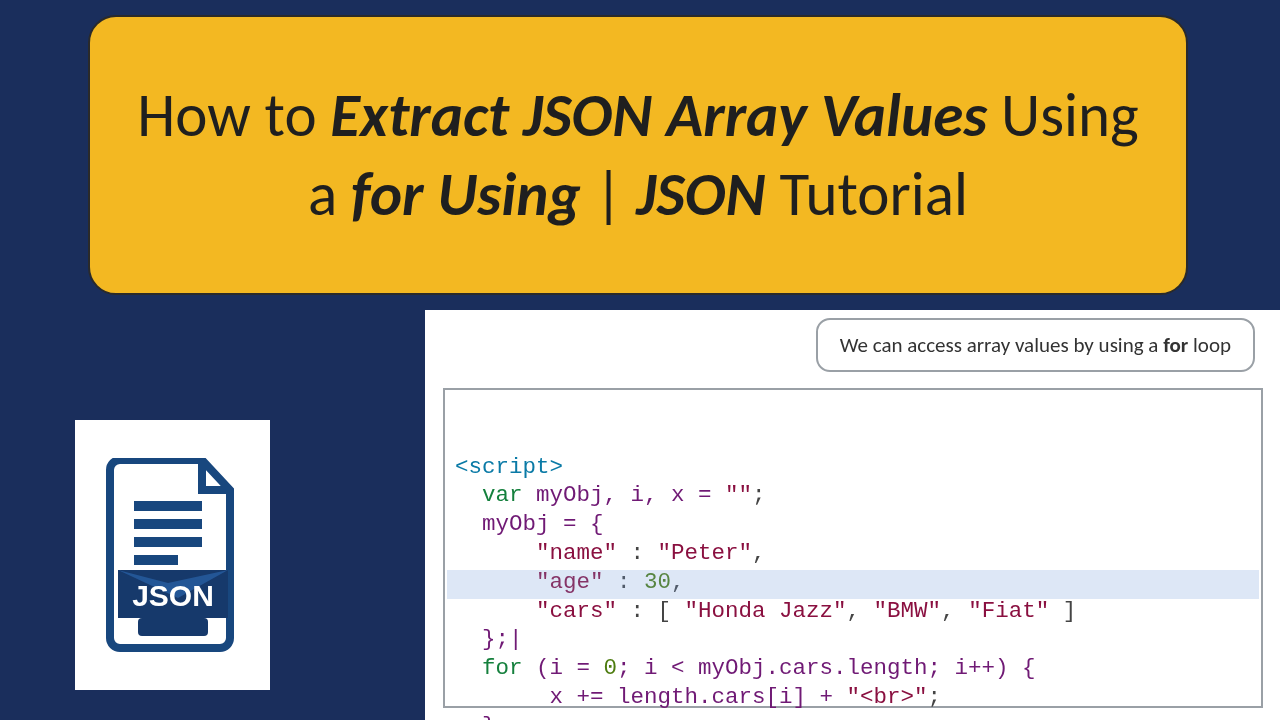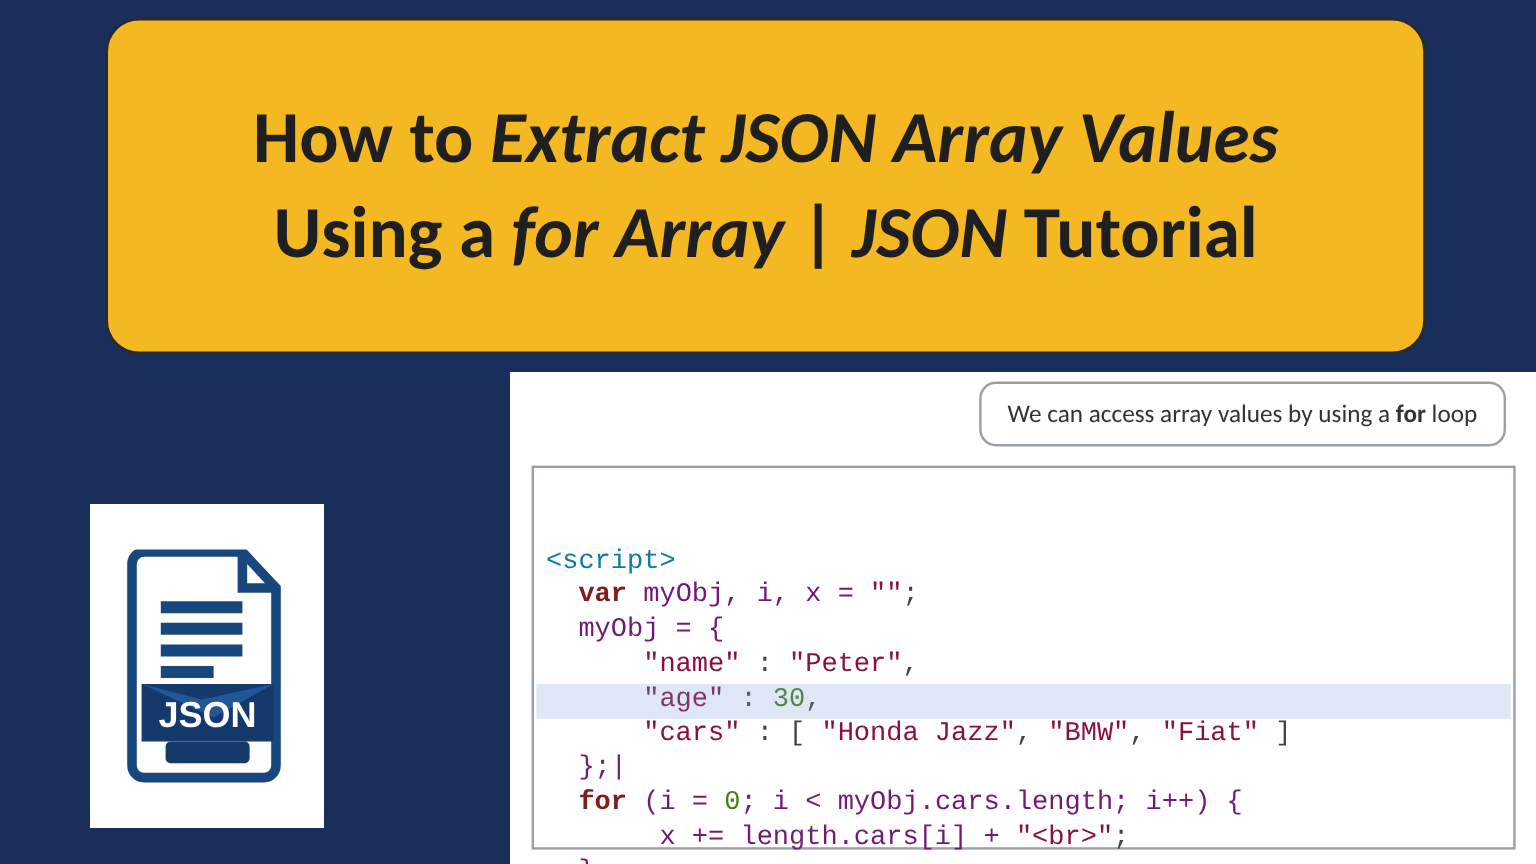--- a/index.html
+++ b/index.html
@@ -79,34 +79,34 @@
   }
   .hl-line {
     position: absolute;
     left: 2px; right: 2px;
     height: 29px;
     top: 180px;
     background: rgba(120,160,220,0.25);
     pointer-events: none;
   }
   .c-tag   { color: #0a7aa6; text-align: right; }
-  .c-kw    { color: #7f1d1d; font-weight: bold; }
+  .c-kw    { color: #15803d; font-weight: normal; }
   .c-num   { color: #4d7c0f; }
   .c-str   { color: #8a1040; }
   .c-punc  { color: #444; }
   .c-var   { color: #701a75; }
   .ital { font-style: italic; font-weight: bold; margin-top: 15px; }
-  .reg  { font-style: normal; font-weight: bold; }
+  .reg  { font-style: normal; font-weight: normal; }
 </style>
 </head>
 <body>
 
 <div class="title-box">
   <div>
-    <span class="reg">How to </span><span class="ital">Extract JSON Array Values</span><span class="reg"> Using a </span><span class="ital">for Array</span><span class="reg"> | </span><span class="ital">JSON</span><span class="reg"> Tutorial</span>
+    <span class="reg">How to </span><span class="ital">Extract JSON Array Values</span><span class="reg"> Using a </span><span class="ital">for Using</span><span class="reg"> | </span><span class="ital">JSON</span><span class="reg"> Tutorial</span>
   </div>
 </div>
 
 <div class="json-icon-box">
   <svg width="150" height="195" viewBox="0 0 150 195">
     <path d="M22 2 h82 l28 30 v148 a10 10 0 0 1 -10 10 h-100 a10 10 0 0 1 -10 -10 v-168 a10 10 0 0 1 10 -10 z" fill="none" stroke="#18477e" stroke-width="8"></path>
     <path d="M104 2 v30 h28" fill="none" stroke="#18477e" stroke-width="8"></path>
     <line x1="36" y1="48" x2="104" y2="48" stroke="#18477e" stroke-width="10"></line>
     <line x1="36" y1="66" x2="104" y2="66" stroke="#18477e" stroke-width="10"></line>
     <line x1="36" y1="84" x2="104" y2="84" stroke="#18477e" stroke-width="10"></line>

